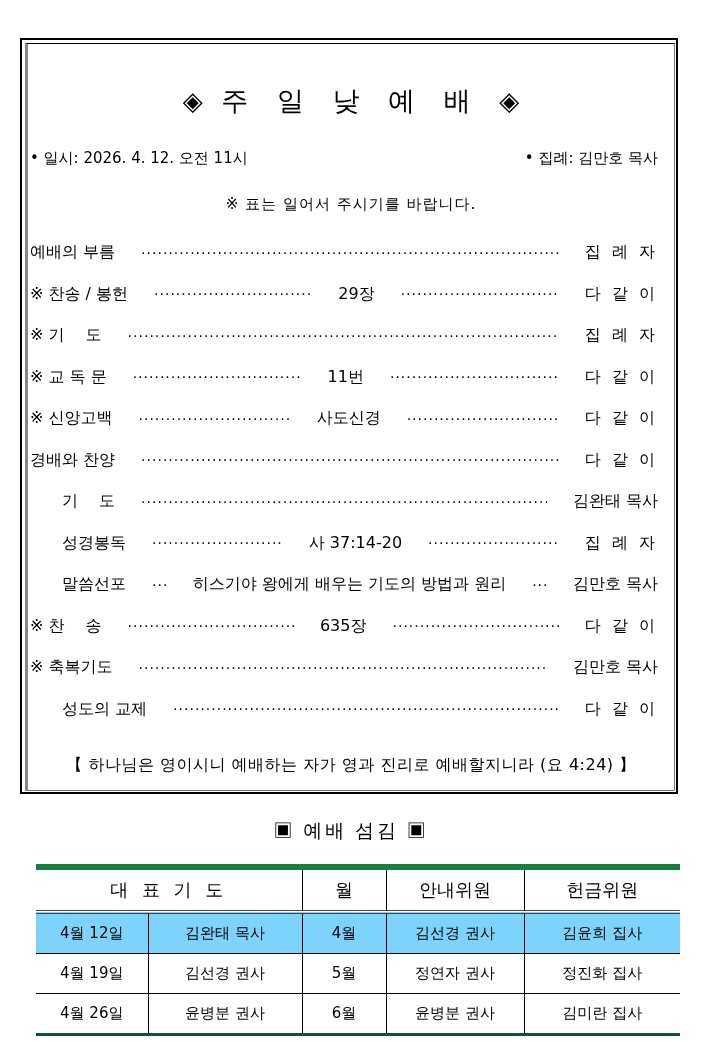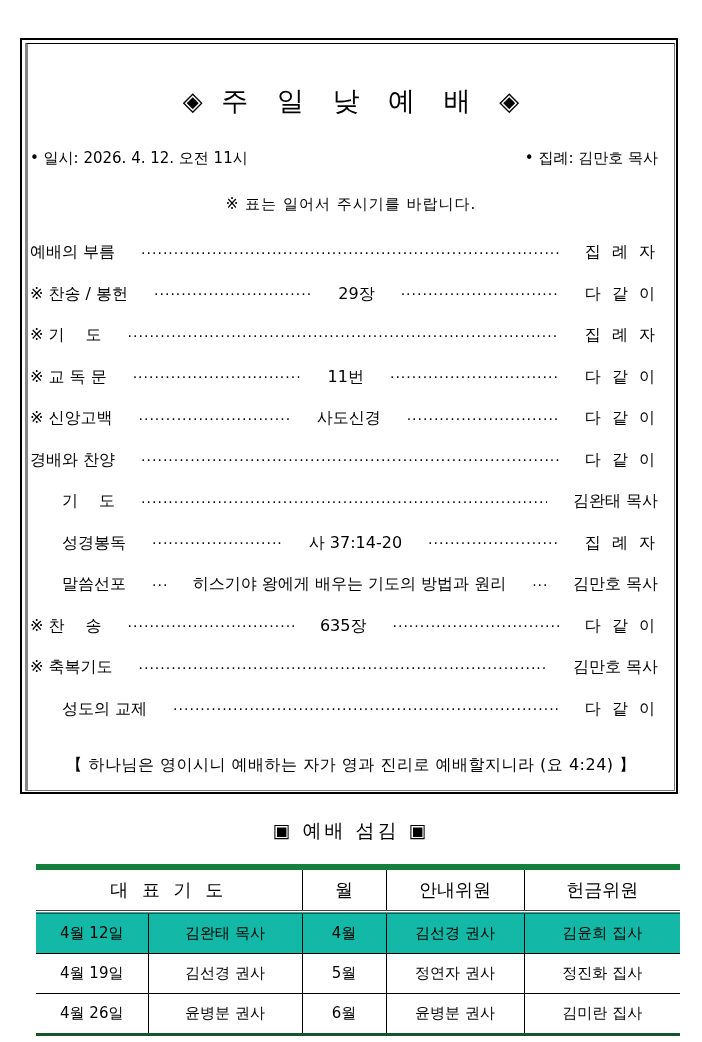--- a/index.html
+++ b/index.html
@@ -50,38 +50,38 @@
     }
     .row .mid { flex: none; }
     .row .who { flex: none; letter-spacing: 3px; }
     .row .who.name { letter-spacing: 0; }
     .verse {
       position: absolute; left: 0; right: 0; top: 755px; text-align: center;
       font-size: 16px; letter-spacing: 0.5px;
     }
     .sub-title {
       position: absolute; left: 0; right: 0; top: 818px; text-align: center;
-      font-size: 19px; letter-spacing: 3px;
+      font-size: 19px; letter-spacing: 3px; font-family: Liberation Serif, serif;
     }
     table.duty {
       position: absolute; left: 36px; top: 864px; width: 644px;
       border-collapse: collapse; font-size: 15px;
     }
     table.duty th {
       font-weight: normal; font-size: 18px; height: 38px;
       border-top: 6px solid #15803d; border-bottom: 4px double #444;
       border-left: 1px solid #000;
     }
     table.duty td {
       height: 37px; text-align: center; border-left: 1px solid #000;
       border-bottom: 1px solid #000;
     }
     table.duty tr:last-child td { border-bottom: 3px solid #14532d; }
     table.duty th:first-child, table.duty td:first-child { border-left: none; }
-    table.duty tr.hl td { background: #14b8a6; }
+    table.duty tr.hl td { background: #7dd3fc; }
   </style>
 </head>
 <body>
 
 <div class="frame">
   <div class="frame-inner"></div>
 </div>
 
 <div class="title">
   <span class="dia">◈</span>

